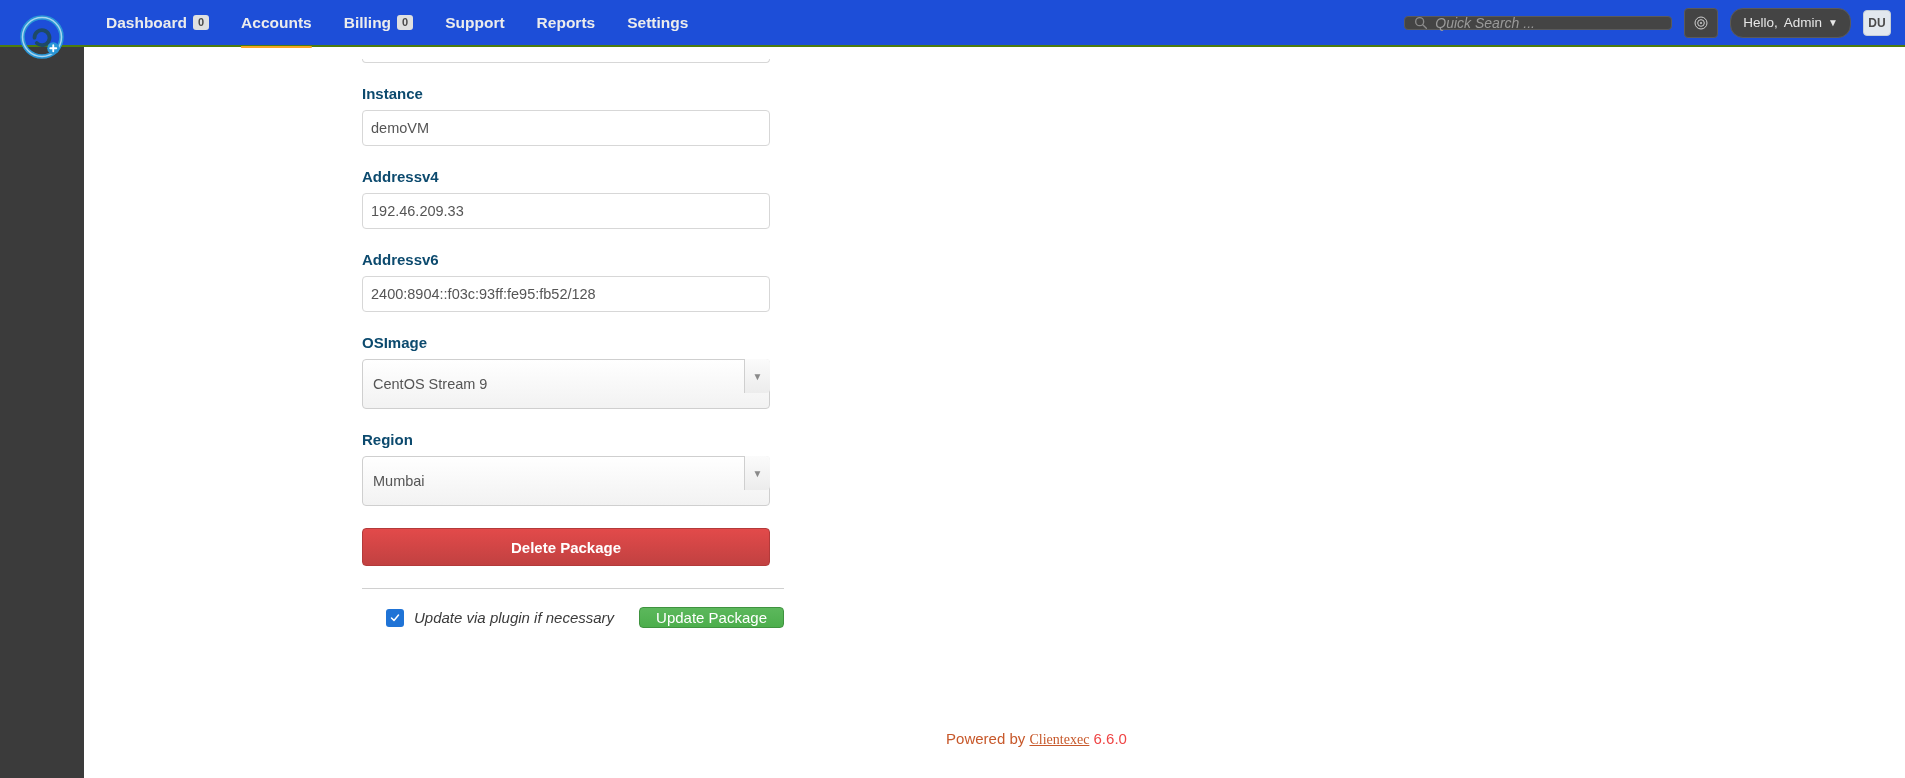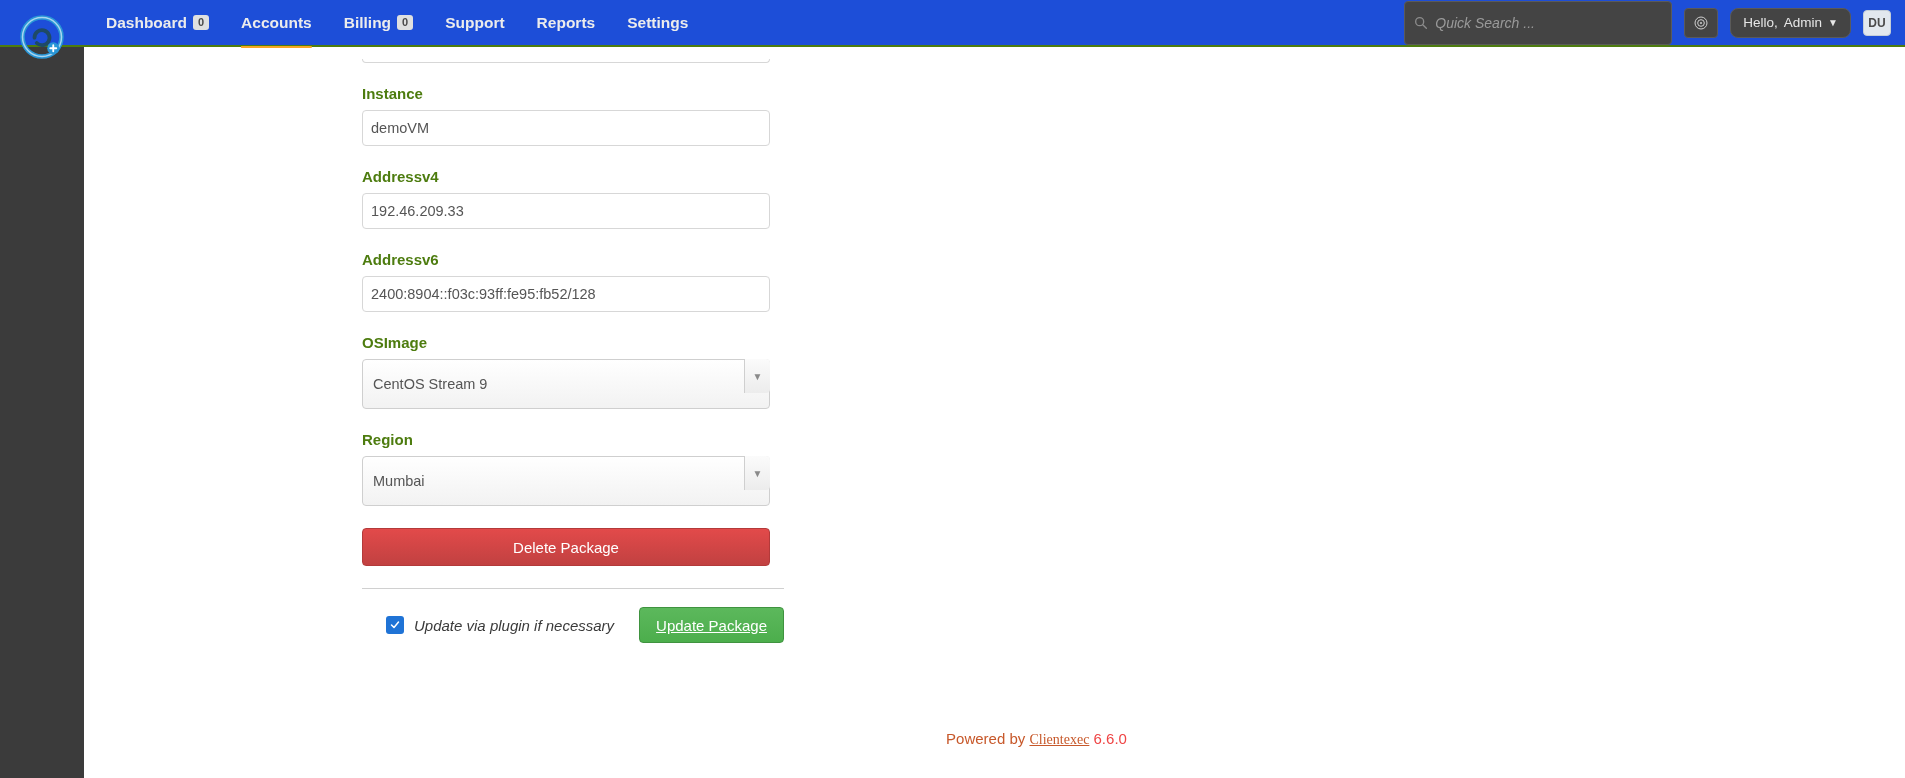--- a/index.html
+++ b/index.html
@@ -32,36 +32,36 @@
   .nav-item.active { text-decoration: underline; text-underline-offset: 18px; text-decoration-color: #f6a623; text-decoration-thickness: 2px; }
   .nav-badge {
     background: #dfe0e0; color: #4a4a4a; font-size: 11px; font-weight: 600;
     padding: 1px 5px; border-radius: 3px; line-height: 1.2;
   }
 
   .nav-right {
     margin-left: auto; display: flex; align-items: center; gap: 12px; padding-right: 14px;
   }
   .search-box {
-    width: 268px; height: 44px; background: #444444; border: 1px solid #5a5a5a;
+    width: 268px; height: 14px; background: #444444; border: 1px solid #5a5a5a;
     border-radius: 4px; display: flex; align-items: center; padding: 0 8px; gap: 6px;
   }
   .search-box input {
     flex: 1; background: transparent; border: none; outline: none; color: #c7c7c7;
     font-size: 14px; font-style: italic;
   }
   .search-box input::placeholder { color: #9a9a9a; font-style: italic; }
   .search-icon-svg { width: 16px; height: 16px; opacity: 0.6; }
 
   .circle-btn {
     width: 34px; height: 30px; background: #444444; border: 1px solid #5a5a5a;
     border-radius: 4px; display: flex; align-items: center; justify-content: center; cursor: pointer;
   }
   .hello-box {
-    height: 30px; background: #444444; border: 1px solid #5a5a5a; border-radius: 8px;
+    height: 30px; background: #444444; border: 1px solid #5a5a5a; border-radius: 13px;
     color: #e7e7e7; font-size: 13.5px; padding: 0 12px; display: flex; align-items: center;
     gap: 6px; cursor: pointer;
   }
   .hello-box .caret-down { font-size: 10px; }
   .avatar-box {
     width: 28px; height: 26px; background: #e2e8ee; color: #4a4a4a; font-size: 12px;
     font-weight: 600; border-radius: 4px; display: flex; align-items: center; justify-content: center;
     border: 1px solid #c4ced8;
   }
 
@@ -74,21 +74,21 @@
     margin-left: 278px; width: 408px; padding-top: 12px;
   }
   
   .cut-field {
     height: 4px; border: 1px solid #d7d7d7; border-top: none; border-radius: 0 0 4px 4px;
     margin-bottom: 22px; width: 100%;
   }
 
   .form-group { margin-bottom: 22px; }
   .form-label {
-    display: block; color: #4d7c0f; font-weight: 700; font-size: 15px; margin-bottom: 8px;
+    display: block; color: #0c4a6e; font-weight: 700; font-size: 15px; margin-bottom: 8px;
   }
   .text-input {
     width: 100%; height: 36px; border: 1px solid #d7d7d7; border-radius: 4px;
     padding: 0 8px; font-size: 14.5px; color: #555555; background: #ffffff;
   }
 
   .select-wrap { position: relative; width: 100%; }
   .select-box {
     width: 100%; height: 50px; border: 1px solid #cfcfcf; border-radius: 4px;
     background: linear-gradient(#ffffff, #f2f2f2);
@@ -98,43 +98,42 @@
     position: absolute; right: 0; top: 0; width: 26px; height: 34px;
     border-left: 1px solid #cfcfcf; display: flex; align-items: center; justify-content: center;
     color: #8a8a8a; font-size: 10px;
     background: linear-gradient(#fbfbfb, #ececec);
     border-radius: 0 4px 4px 0;
   }
 
   .delete-btn {
     width: 100%; height: 38px; background: linear-gradient(#e24a4a, #c14141);
     border: 1px solid #b33a3a; border-radius: 4px; color: #fff; font-size: 15px;
-    font-weight: 400; cursor: pointer; margin-top: 0px;
+    font-weight: 700; cursor: pointer; margin-top: 0px;
   }
 
   .divider {
     margin-left: 278px; width: 422px; height: 1px; background: #d0d0d0; margin-top: 22px; margin-bottom: 18px;
   }
 
   .update-row {
     margin-left: 302px; width: 398px; display: flex; align-items: center; justify-content: space-between;
   }
   .check-wrap { display: flex; align-items: center; gap: 10px; font-style: italic; }
   .check-box {
     width: 18px; height: 18px; background: #1f73d6; border-radius: 3px;
     display: flex; align-items: center; justify-content: center; cursor: pointer;
   }
   .check-box svg { width: 12px; height: 12px; }
   .check-label { color: #3a3a3a; font-size: 15px; }
 
   .update-btn {
-    height: 36px; padding: 0 16px; background: linear-gradient(#5cb85c, #4cae4c);
+    height: 21px; padding: 0 16px; background: linear-gradient(#5cb85c, #4cae4c);
     border: 1px solid #3f933f; border-radius: 4px; color: #fff; font-size: 15px;
     cursor: pointer;
-    text-decoration: underline;
   }
 
   .footer {
     position: absolute; bottom: 30px; left: 84px; right: 0; text-align: center;
     font-size: 15px; color: #c7582a;
   }
   .footer .brand { font-family: "Brush Script MT", cursive; font-size: 14px; text-decoration: underline; }
   .footer .ver { color: #ef4444; }
 </style>
 </head>

